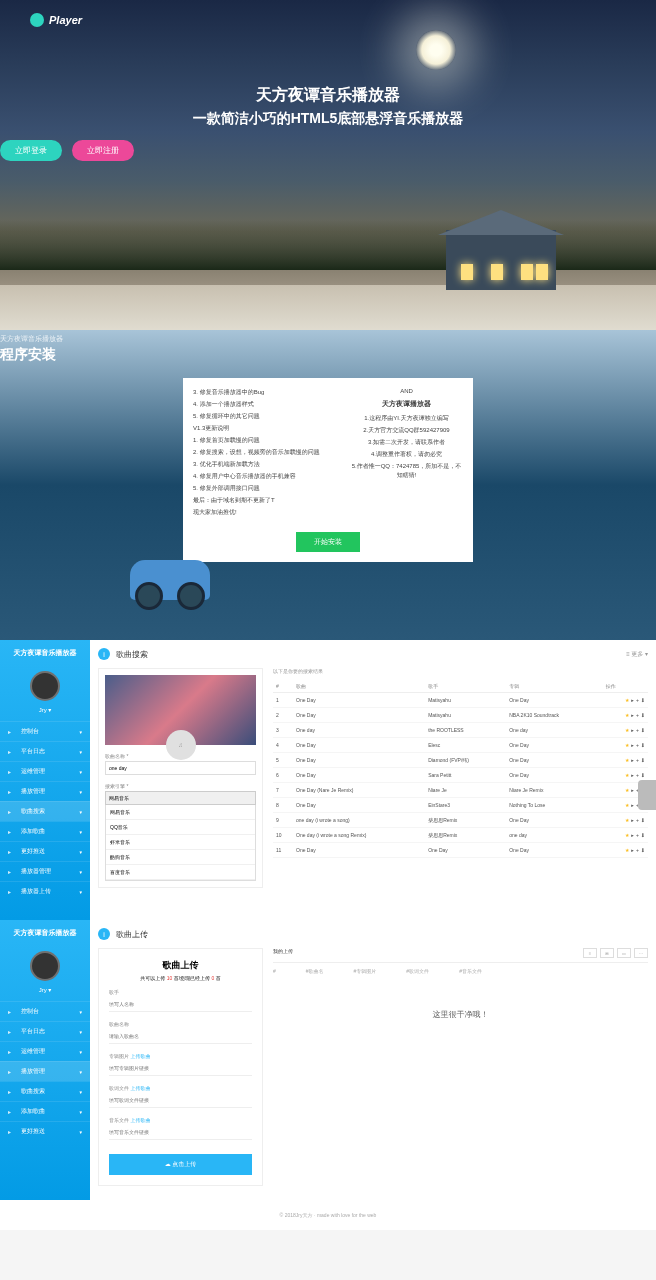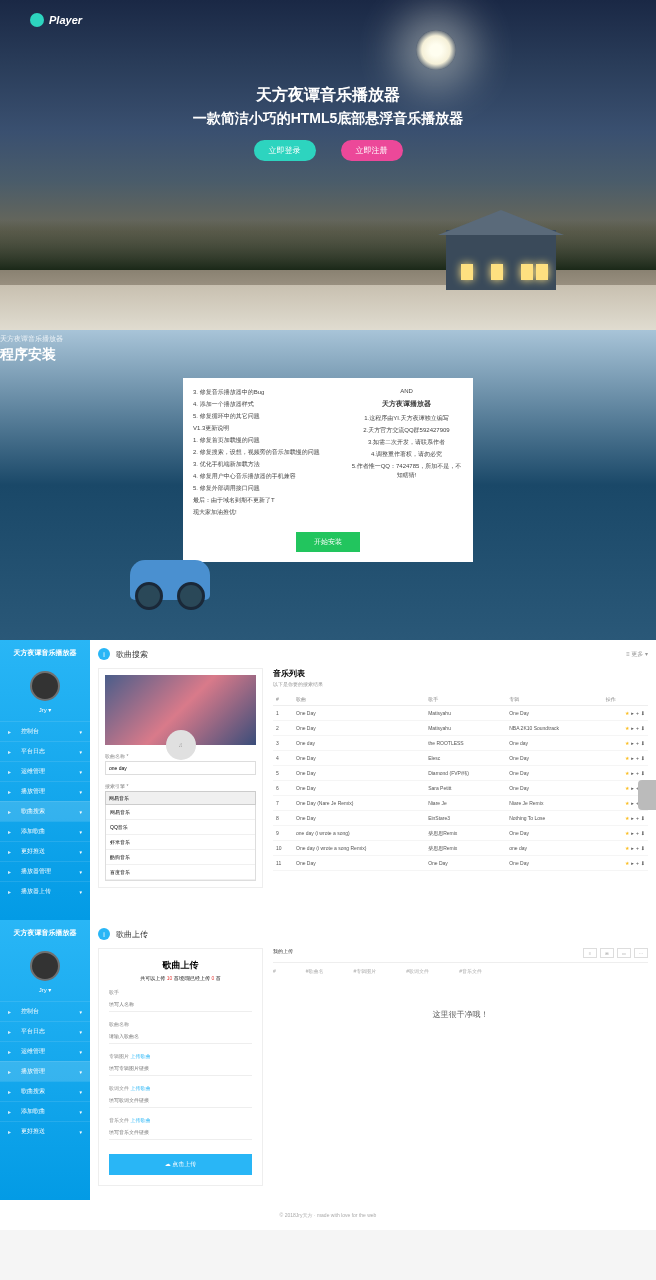--- a/index.html
+++ b/index.html
@@ -17,21 +17,21 @@
 .navbar{position:absolute;top:0;left:0;right:0;height:40px;display:flex;align-items:center;padding:16px 30px;justify-content:space-between}
 .logo{display:flex;align-items:center;gap:5px;color:#fff;font-size:11px;font-weight:bold;font-style:italic}
 .logo-ico{width:14px;height:14px;background:#2dd4bf;border-radius:50%}
 .nav-links{display:flex;gap:15px;align-items:center}
 .nav-link{color:#fff;font-size:9px}
 .nav-link.active{color:#2dd4bf}
 .nav-btn{border:1px solid #2dd4bf;color:#2dd4bf;font-size:8px;padding:3px 10px;border-radius:10px}
 .hero-text{position:absolute;top:85px;left:0;right:0;text-align:center;color:#fff}
 .hero-title{font-size:16px;font-weight:bold;margin-bottom:4px}
 .hero-sub{font-size:14px;font-weight:bold}
-.hero-btns{display:flex;justify-content:center;gap:25px;margin-top:12px}
+.hero-btns{display:flex;justify-content:flex-start;gap:10px;margin-top:12px}
 .btn-teal{background:#2dd4bf;color:#fff;font-size:8px;padding:5px 15px;border-radius:12px;border:none}
 .btn-pink{background:#ec4899;color:#fff;font-size:8px;padding:5px 15px;border-radius:12px;border:none}
 
 
 .install{position:relative;height:310px;background:linear-gradient(180deg,#a8c4d8 0%,#1a4868 50%,#2a5878 100%);overflow:hidden}
 .install-header{text-align:left;color:#fff;padding-top:4px}
 .install-label{font-size:7px;opacity:.8}
 .install-title{font-size:14px;font-weight:bold;margin-top:2px}
 .modal{position:absolute;top:48px;left:50%;transform:translateX(-50%);width:290px;background:#fff;padding:10px;font-size:6px;color:#444}
 .modal-cols{display:flex;gap:10px}
@@ -233,21 +233,20 @@
         <div class="form-select">网易音乐</div>
         <div class="option-list" id="engine-options">
             <div class="option-item">网易音乐</div>
             <div class="option-item">QQ音乐</div>
             <div class="option-item">虾米音乐</div>
             <div class="option-item">酷狗音乐</div>
             <div class="option-item">百度音乐</div>
           </div>
       </div>
       <div class="list-panel">
-        <div class="list-title">音乐列表</div>
         <div class="list-sub">以下是你要的搜索结果</div>
         <table>
           <thead>
               <tr id="list-head">
                 <th>#</th>
                 <th>歌曲</th>
                 <th>歌手</th>
                 <th>专辑</th>
                 <th>操作</th>
               </tr>

